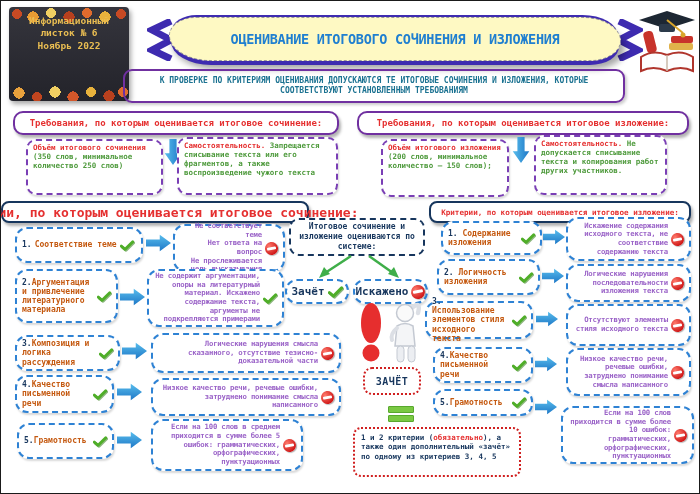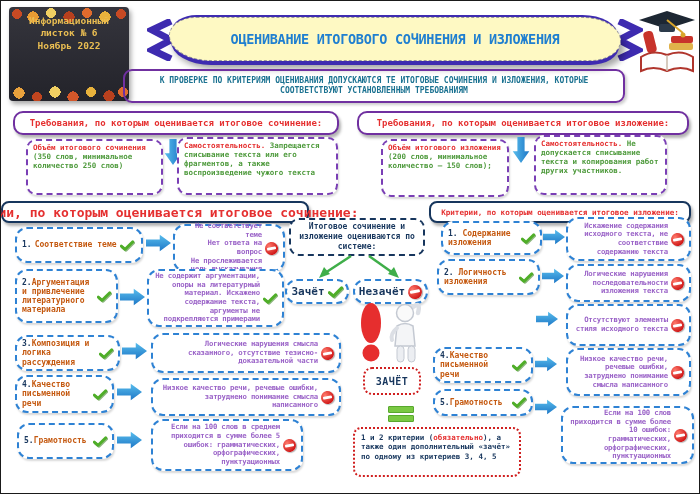--- a/index.html
+++ b/index.html
@@ -232,21 +232,21 @@
     <path d="M80 2 L104 19" stroke="#3fae49" stroke-width="2.5"></path>
       <polygon points="110,24 99,20 105,13" fill="#3fae49"></polygon>
   </svg>
   <div class="abs db passfail" style="left:284px;top:278px;width:64px;height:25px;">
     <span>Зачёт</span>
     <svg class="ck" width="15" height="12" viewBox="0 0 22 16">
         <path d="M2 9 L8 14 L20 2" fill="none" stroke="#4fae28" stroke-width="4.5" stroke-linecap="round" stroke-linejoin="round"></path>
       </svg>
   </div>
   <div class="abs db passfail" style="left:352px;top:278px;width:75px;height:25px;">
-    <span>Незачёт</span>
+    <span>Искажено</span>
     <span class="proh" style="width:14px;height:14px;"></span>
   </div>
 
   <svg class="abs" style="left:346px;top:298px;" width="82" height="68" viewBox="0 0 82 68">
     <ellipse cx="24" cy="24" rx="10" ry="20" fill="#e62e2e"></ellipse>
     <circle cx="24" cy="54" r="8.5" fill="#e62e2e"></circle>
     <path d="M66 8 Q74 2 71 14" fill="none" stroke="#dcdfe5" stroke-width="4.5" stroke-linecap="round"></path>
     <circle cx="58" cy="14" r="8.5" fill="#fafafa" stroke="#c4c9d2" stroke-width="1.5"></circle>
     <path d="M50 27 Q58 22 66 27 L68 47 L48 47 Z" fill="#f4f5f7" stroke="#c4c9d2" stroke-width="1.5"></path>
     <path d="M50 29 Q43 35 45 41" fill="none" stroke="#dcdfe5" stroke-width="4" stroke-linecap="round"></path>
@@ -283,20 +283,26 @@
     <svg class="ck" width="14" height="11" viewBox="0 0 22 16">
         <path d="M2 9 L8 14 L20 2" fill="none" stroke="#4fae28" stroke-width="4.5" stroke-linecap="round" stroke-linejoin="round"></path>
       </svg>
   </div>
   <div class="abs ar right" style="left:541px;top:267px;width:22px;height:16px;"></div>
   <div class="abs db res" style="left:565px;top:263px;width:125px;height:38px;">
     <span class="txt">Логические нарушения последовательности изложения текста</span>
     <span class="proh"></span>
   </div>
 
+  <div class="abs db crit" style="left:424px;top:300px;width:108px;height:38px;">
+    <span style="flex:1;"><span class="num">3.</span> <span>Использование элементов стиля исходного текста</span></span>
+    <svg class="ck" width="14" height="11" viewBox="0 0 22 16">
+        <path d="M2 9 L8 14 L20 2" fill="none" stroke="#4fae28" stroke-width="4.5" stroke-linecap="round" stroke-linejoin="round"></path>
+      </svg>
+  </div>
   <div class="abs ar right" style="left:535px;top:310px;width:22px;height:16px;"></div>
   <div class="abs db res" style="left:565px;top:303px;width:125px;height:42px;">
     <span class="txt">Отсутствуют элементы стиля исходного текста</span>
     <span class="proh"></span>
   </div>
 
   <div class="abs db crit" style="left:432px;top:346px;width:100px;height:36px;">
     <span style="flex:1;"><span class="num">4.</span><span>Качество письменной речи</span></span>
     <svg class="ck" width="14" height="11" viewBox="0 0 22 16">
         <path d="M2 9 L8 14 L20 2" fill="none" stroke="#4fae28" stroke-width="4.5" stroke-linecap="round" stroke-linejoin="round"></path>

